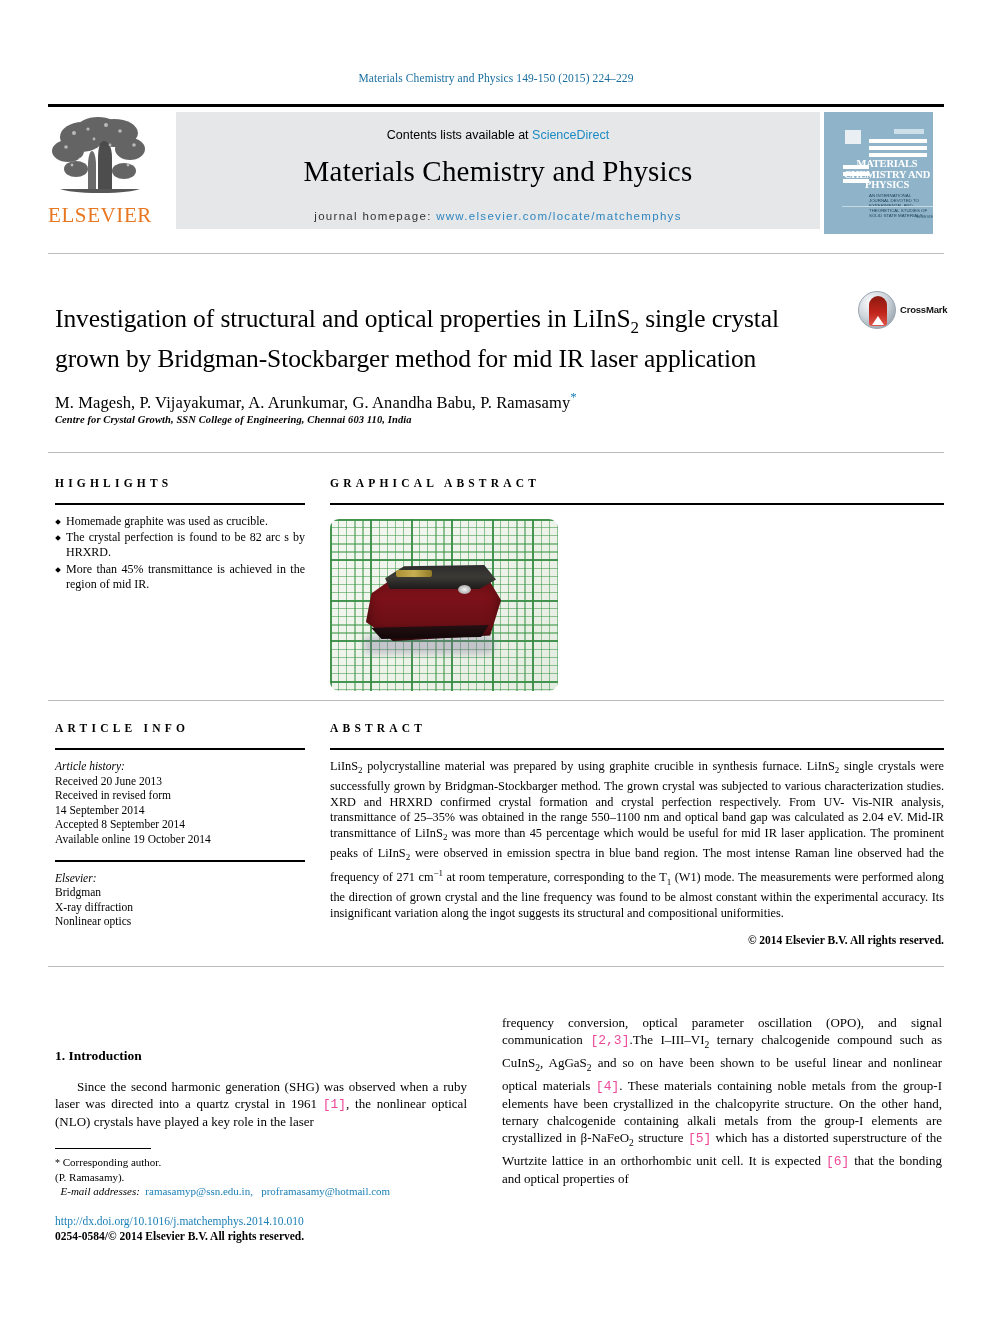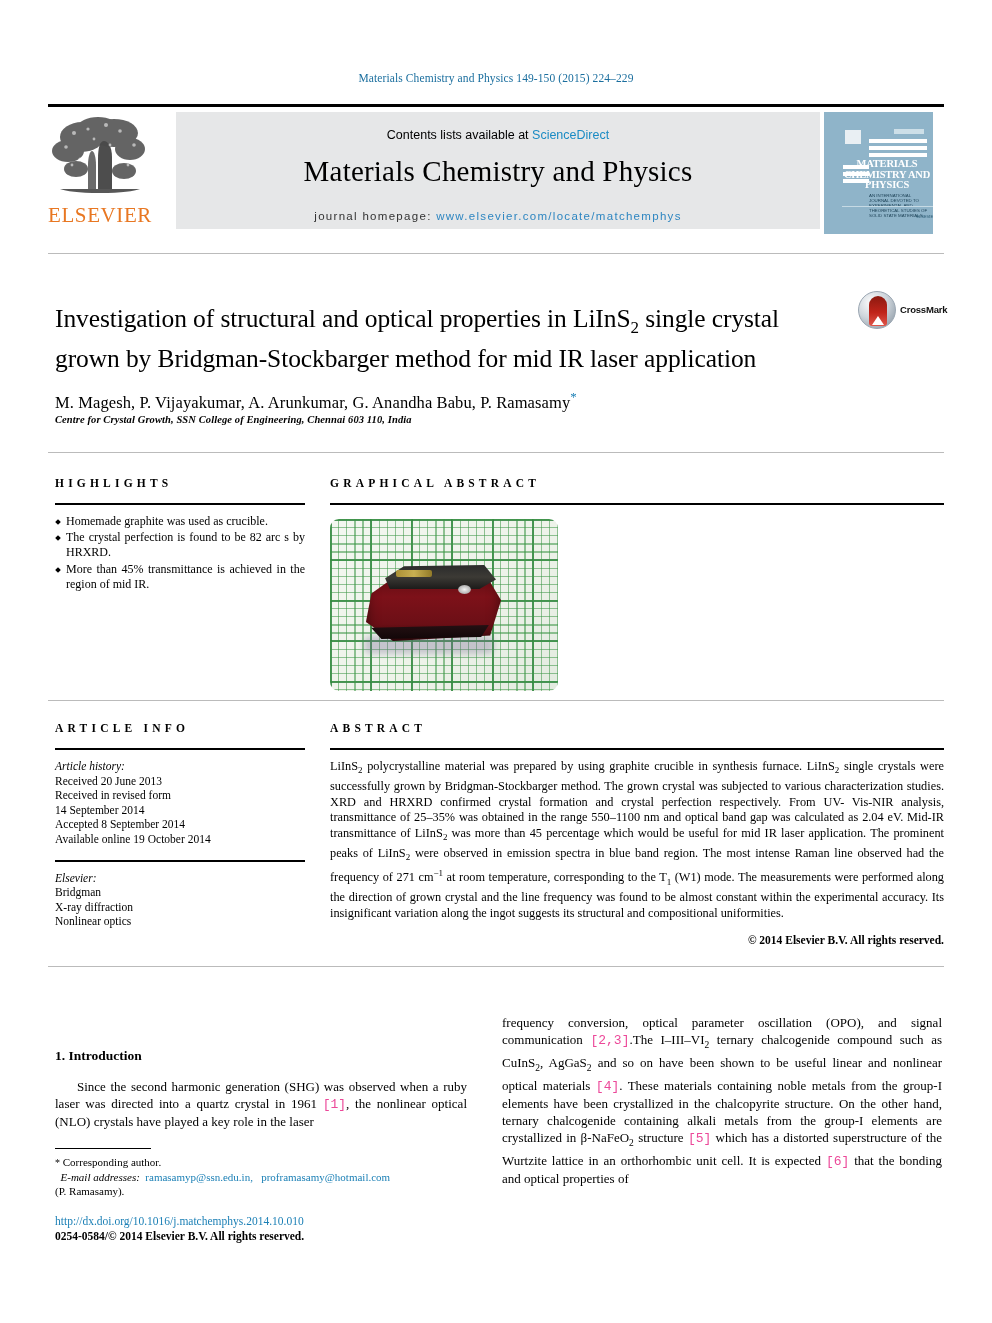--- a/index.html
+++ b/index.html
@@ -503,26 +503,26 @@
   <div class="body-right">
     <p class="para noindent">frequency conversion, optical parameter oscillation (OPO), and signal communication <span class="ref">[2,3]</span>.The I–III–VI<sub>2</sub> ternary chalcogenide compound such as CuInS<sub>2</sub>, AgGaS<sub>2</sub> and so on have been shown to be useful linear and nonlinear optical materials <span class="ref">[4]</span>. These materials containing noble metals from the group-I elements have been crystallized in the chalcopyrite structure. On the other hand, ternary chalcogenide containing alkali metals from the group-I elements are crystallized in β-NaFeO<sub>2</sub> structure <span class="ref">[5]</span> which has a distorted superstructure of the Wurtzite lattice in an orthorhombic unit cell. It is expected <span class="ref">[6]</span> that the bonding and optical properties of</p>
   </div>
 
   <div class="footnote">
     <div class="fn-rule"></div>
     <div>
       <span class="fn-star">*</span>
       <span>Corresponding author.</span>
     </div>
+    <div>(P. Ramasamy).</div>
     <div>
       &nbsp;&nbsp;<span class="fn-em">E-mail addresses:</span>
       &nbsp;<span class="mail">ramasamyp@ssn.edu.in,</span>
       &nbsp;&nbsp;<span class="mail">proframasamy@hotmail.com</span>
     </div>
-    <div>(P. Ramasamy).</div>
   </div>
 
   <div class="doi-block">
     <div class="doi-link">http://dx.doi.org/10.1016/j.matchemphys.2014.10.010</div>
     <div class="doi-copy">0254-0584/© 2014 Elsevier B.V. All rights reserved.</div>
   </div>
 
 </div>
 
 </body></html>

